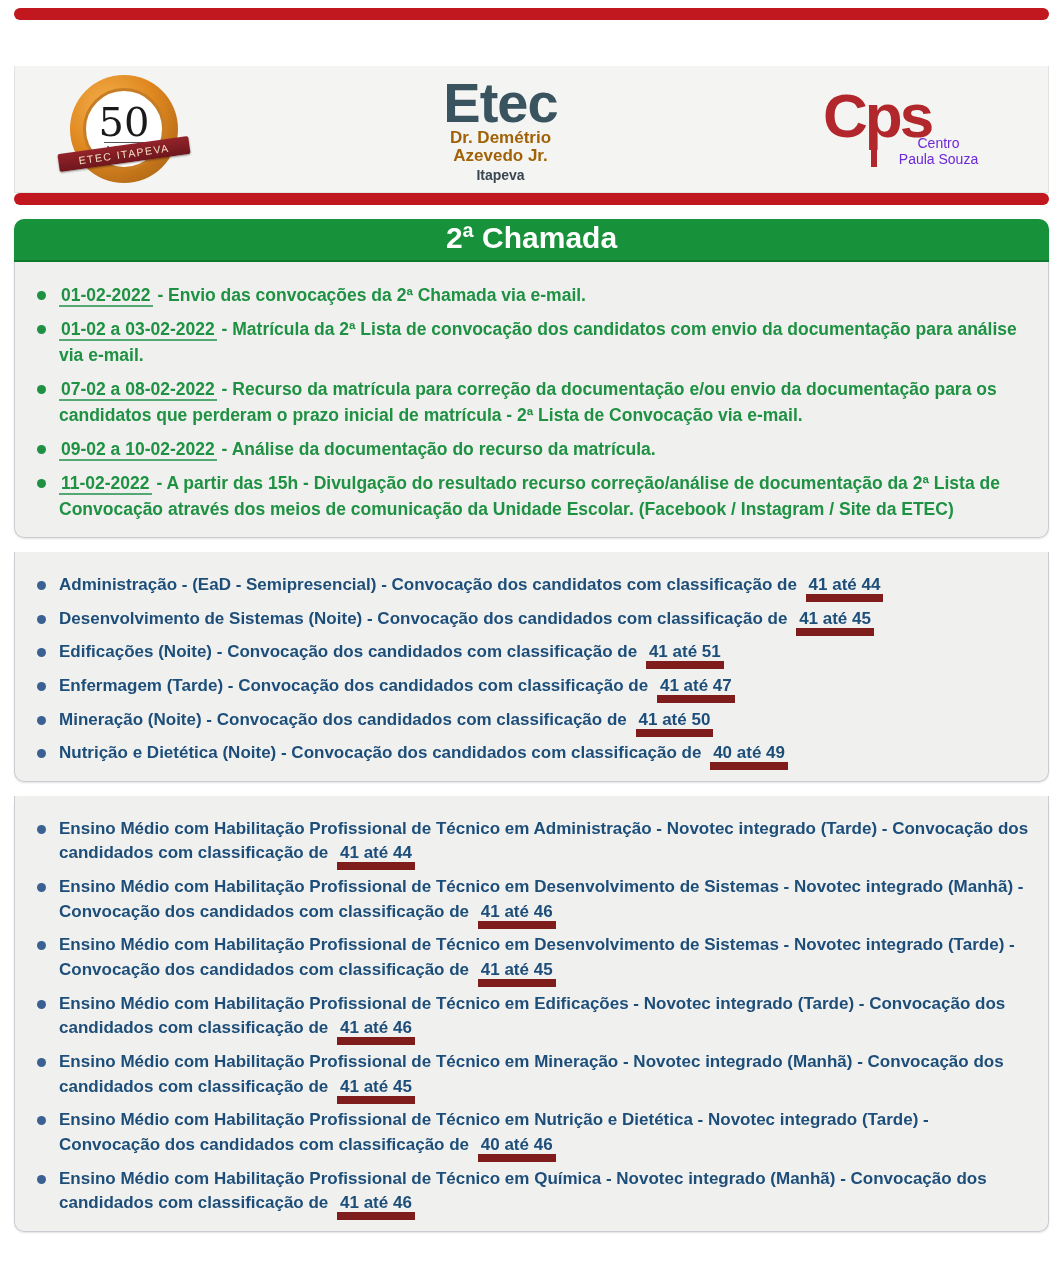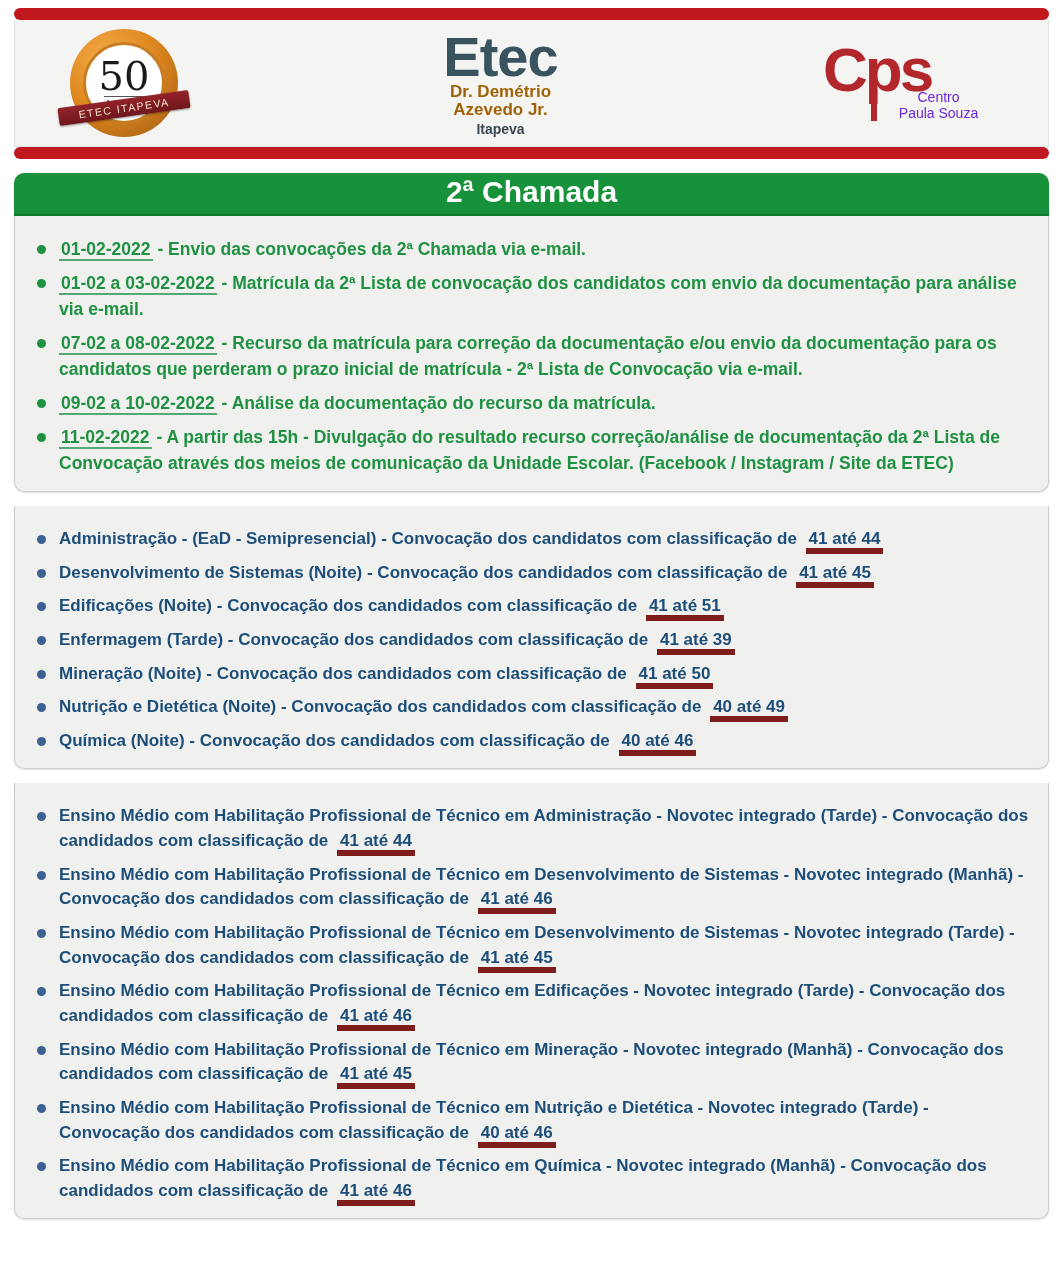--- a/index.html
+++ b/index.html
@@ -2,21 +2,21 @@
 <html><head>
 <meta charset="utf-8">
 <style>
   * { margin:0; padding:0; box-sizing:border-box; }
   body { background:#ffffff; font-family:"Liberation Sans", sans-serif; }
   .page { width:1063px; min-height:1280px; margin:0 auto; background:#fff; padding:8px 14px 10px; }
 
   .red-bar { height:12px; background:#c0181e; border-radius:6px; }
   .masthead {
     background:#f4f4f3; border:1px solid #e2e2e2; border-top:none;
-    height:127px; display:flex; align-items:center; padding:0 55px;
+    height:127px; display:flex; align-items:center; padding:0 55px;margin-top:46px;
   }
 
   
   .badge { position:relative; width:108px; height:108px; border-radius:50%;
     background:radial-gradient(circle at 35% 30%, #f5b04c 0%, #e08820 45%, #9c5a12 100%);
     display:flex; align-items:center; justify-content:center; flex:0 0 auto; }
   .badge-inner { width:82px; height:82px; border-radius:50%; background:#fff;
     border:3px solid #c77d24; display:flex; flex-direction:column; align-items:center; justify-content:center; }
   .badge-50 { font-family:"DejaVu Serif", serif; font-size:40px; line-height:0.95; color:#1a1a1a; font-weight:400; }
   .badge-anos { font-family:"DejaVu Serif", serif; font-size:10px; letter-spacing:2px; color:#222;
@@ -50,21 +50,21 @@
   ul.list li { position:relative; padding-left:34px; margin:9px 0; line-height:1.45; }
   ul.list li::before { content:""; position:absolute; left:12px; top:8px; width:9px; height:9px; border-radius:50%; }
 
   .green-list { color:#1f9142; font-weight:700; font-size:17.5px; }
   .green-list li::before { background:#1f9142; }
   .green-list .u { border-bottom:2px solid #54a874; padding:0 2px; }
 
   .blue-list { color:#1d4e79; font-weight:700; font-size:17px; }
   .blue-list li::before { background:#3a6191; }
   .blue-list li { margin:11px 0; }
-  .blue-list .u { border-bottom:6px solid #7f1d1d; padding:0 3px; margin-left:4px; }
+  .blue-list .u { border-bottom:8px solid #7f1d1d; padding:0 3px; margin-left:4px; }
 </style>
 </head>
 <body>
 
 <div class="page">
 
   <div class="red-bar"></div>
 
   <header class="masthead">
     <div class="badge">
@@ -105,24 +105,23 @@
       </ul>
     </div>
   </section>
 
   <section class="card">
     <div class="card-body">
       <ul class="list blue-list">
         <li><span>Administração - (EaD - Semipresencial) - Convocação dos candidatos com classificação de </span><span class="u">41 até 44</span></li>
         <li><span>Desenvolvimento de Sistemas (Noite) - Convocação dos candidados com classificação de </span><span class="u">41 até 45</span></li>
         <li><span>Edificações (Noite) - Convocação dos candidados com classificação de </span><span class="u">41 até 51</span></li>
-        <li><span>Enfermagem (Tarde) - Convocação dos candidados com classificação de </span><span class="u">41 até 39</span></li>
+        <li><span>Enfermagem (Tarde) - Convocação dos candidados com classificação de </span><span class="u">41 até 47</span></li>
         <li><span>Mineração (Noite) -  Convocação dos candidados com classificação de </span><span class="u">41 até 50</span></li>
         <li><span>Nutrição e Dietética (Noite) -  Convocação dos candidados com classificação de </span><span class="u">40 até 49</span></li>
-        <li><span>Química (Noite) -  Convocação dos candidados com classificação de </span><span class="u">40 até 46</span></li>
       </ul>
     </div>
   </section>
 
   <section class="card">
     <div class="card-body">
       <ul class="list blue-list">
         <li><span>Ensino Médio com Habilitação Profissional de Técnico em Administração - Novotec integrado (Tarde) - Convocação dos candidados com classificação de </span><span class="u">41 até 44</span></li>
         <li><span>Ensino Médio com Habilitação Profissional de Técnico em Desenvolvimento de Sistemas - Novotec integrado (Manhã) - Convocação dos candidados com classificação de </span><span class="u">41 até 46</span></li>
         <li><span>Ensino Médio com Habilitação Profissional de Técnico em Desenvolvimento de Sistemas - Novotec integrado (Tarde) - Convocação dos candidados com classificação de </span><span class="u">41 até 45</span></li>

